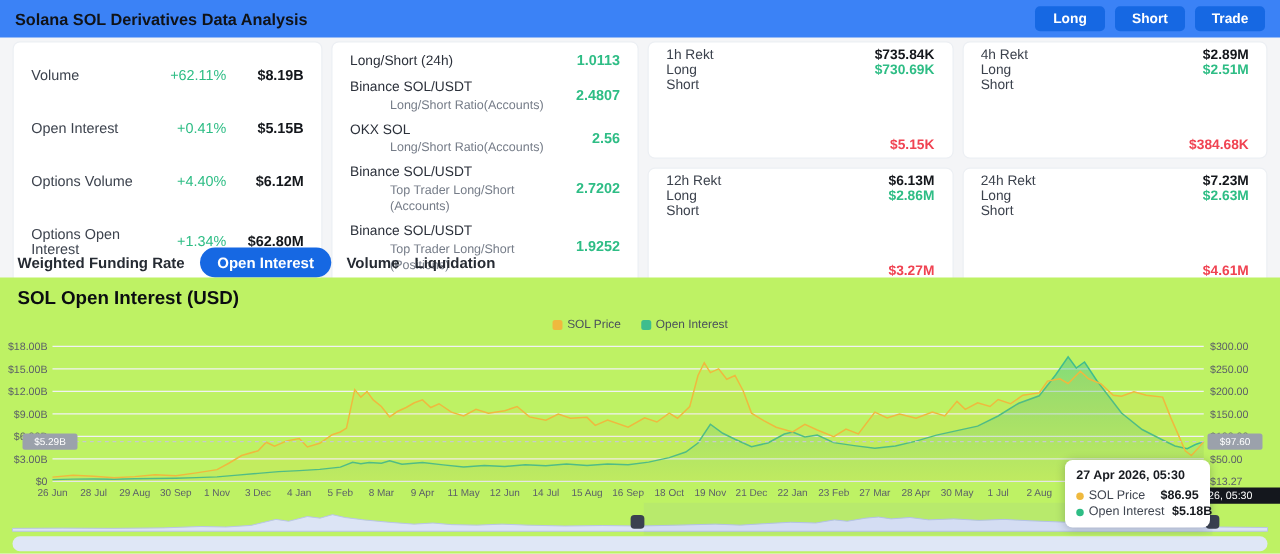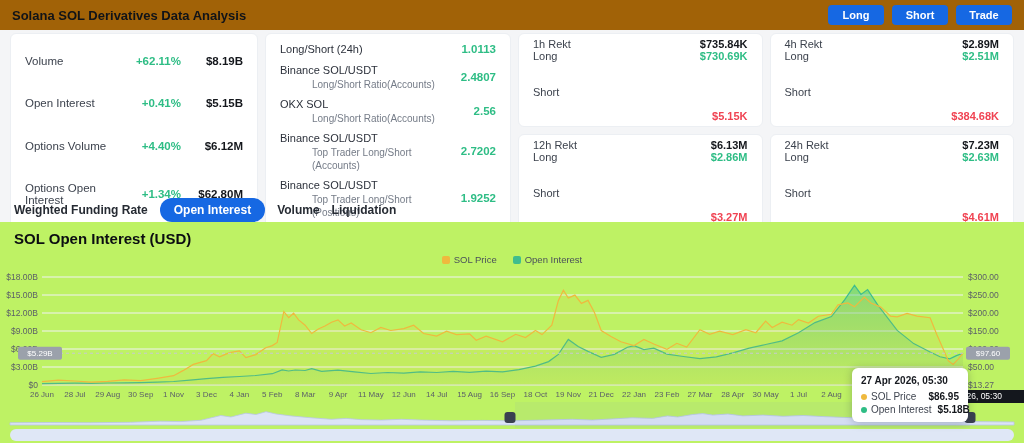--- a/index.html
+++ b/index.html
@@ -5,44 +5,44 @@
   :root{
     --blue:#1668e3; --green:#2ebd85; --red:#f04352;
     --ink:#14171c; --label:#3c424d; --sub:#757c88;
   }
   html,body{margin:0;padding:0;}
   body{
     width:1024px;height:443px;position:relative;overflow:hidden;
     background:#f4f5f7;font-family:"Liberation Sans",sans-serif;color:var(--ink);
   }
   
-  .header{position:absolute;top:0;left:0;right:0;height:30px;background:#a16207;
+  .header{position:absolute;top:0;left:0;right:0;height:30px;background:#3b82f6;
     display:flex;align-items:center;padding:0 12px;box-sizing:border-box;}
   .header .title{font-size:13px;font-weight:700;color:#101318;}
   .header .spacer{flex:1;}
   .hbtn{background:var(--blue);color:#fff;border:none;border-radius:4px;font-size:11px;
     font-weight:700;padding:4px 0;width:56px;margin-left:8px;font-family:inherit;cursor:pointer;}
   
   .stats{position:absolute;top:33px;left:10px;right:10px;height:152px;
     display:grid;grid-template-columns:248px 246px 1fr 1fr;gap:7px;}
   .card{background:#fff;border:1px solid #eceff3;border-radius:6px;box-sizing:border-box;}
   #market-card{padding:6px 14px;display:flex;flex-direction:column;justify-content:space-around;}
   .m-row{display:flex;align-items:center;font-size:11.5px;}
   .m-label{flex:1;color:var(--label);}
-  .m-change{width:66px;text-align:right;color:var(--green);font-weight:700;}
+  .m-change{width:66px;text-align:right;color:var(--green);font-weight:400;}
   .m-value{width:62px;text-align:right;color:var(--ink);font-weight:700;}
   #ratio-card{padding:5px 14px;display:flex;flex-direction:column;justify-content:space-around;}
   .r-row{display:flex;align-items:center;}
   .r-labels{flex:1;line-height:1.3;}
   .r-title{font-size:11px;color:#2c313b;}
   .r-sub{font-size:10px;color:var(--sub);padding-left:32px;}
   .r-value{font-size:11.5px;font-weight:700;color:var(--green);}
   .rekt-col{display:flex;flex-direction:column;gap:7px;}
   .rekt-card{flex:1;padding:4px 14px;display:flex;flex-direction:column;justify-content:space-around;}
-  .k-row{display:flex;align-items:center;font-size:11px;}
+  .k-row{display:flex;font-size:11px;}
   .k-label{flex:1;color:var(--label);}
   .k-value{font-weight:700;color:var(--ink);}
   .k-value.green{color:var(--green);} .k-value.red{color:var(--red);margin-top:48px;}
   
   .tabs{position:absolute;top:198px;left:14px;display:flex;align-items:center;gap:12px;height:24px;}
   .tab{font-size:12px;font-weight:700;color:#262b33;cursor:pointer;white-space:nowrap;}
   .tab.active{background:var(--blue);color:#fff;border-radius:13px;padding:5px 14px;}
   
   .chart-card{position:absolute;top:222px;left:0;width:1024px;height:221px;background:#bef264;}
   .chart-title{position:absolute;top:8px;left:14px;font-size:15px;font-weight:700;color:#0b0d11;}

